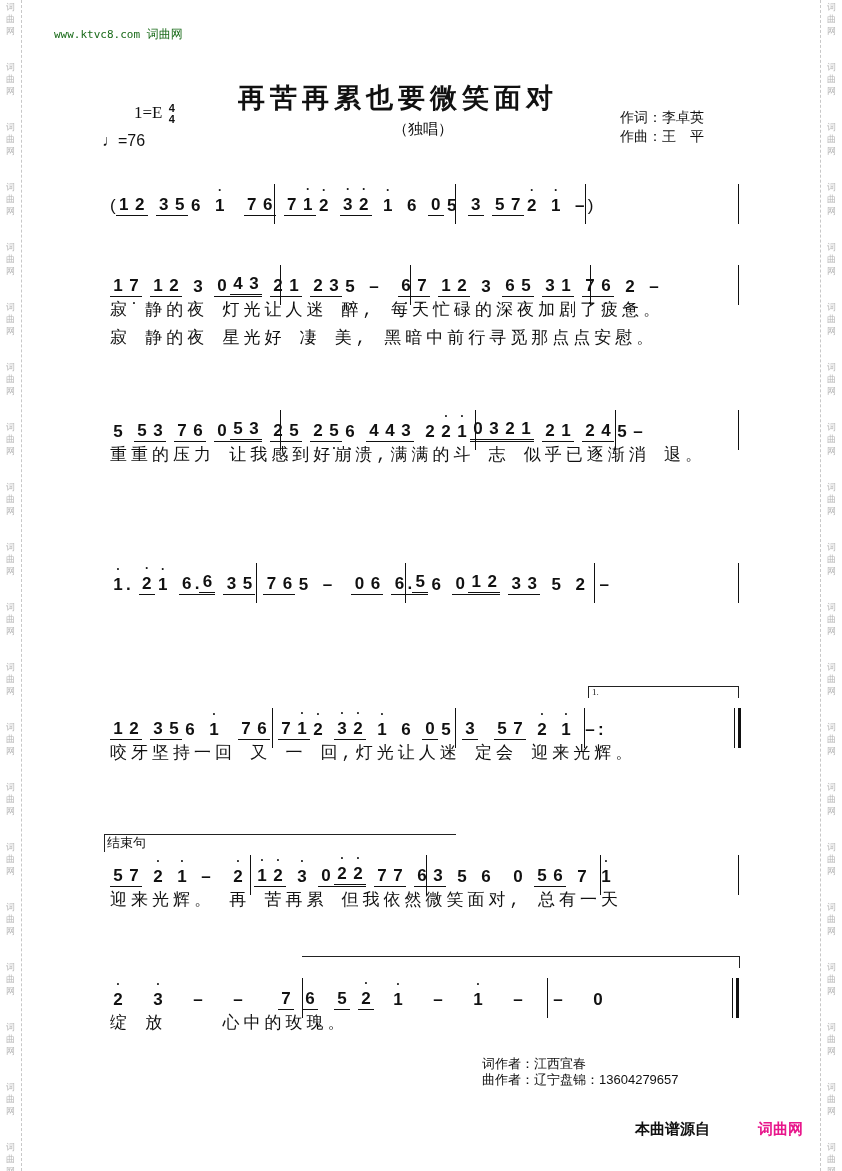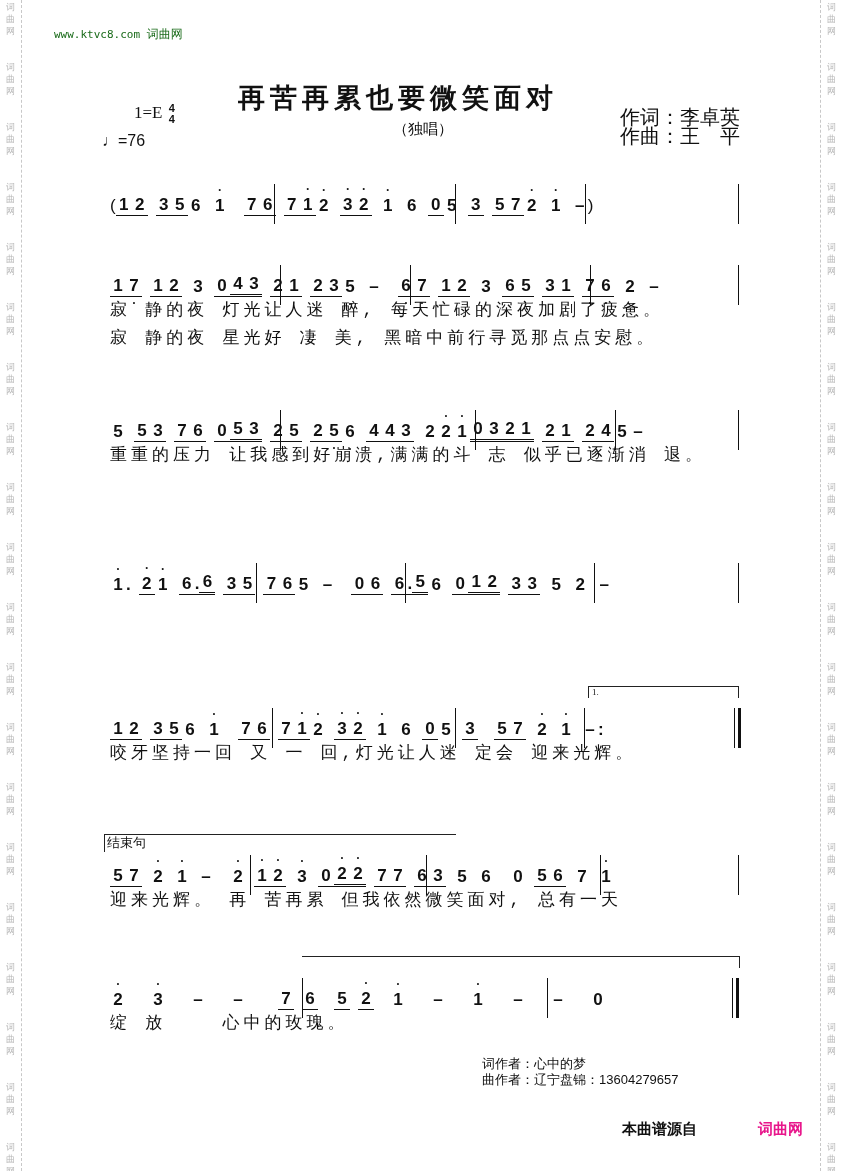--- a/index.html
+++ b/index.html
@@ -15,41 +15,41 @@
   .site-link { position: absolute; left: 54px; top: 26px; font-family: "DejaVu Sans Mono", monospace; font-size: 11px; color: #1a6b1a; }
   .site-link .cn { font-family: "DejaVu Sans", sans-serif; font-size: 12px; }
 
   .key { position: absolute; left: 102px; top: 103px; font-family: "Liberation Serif", serif; font-size: 17px; margin-left: 32px; }
   .frac { display: inline-block; vertical-align: middle; text-align: center; font-family: "Liberation Sans", sans-serif; font-weight: bold; font-size: 11px; line-height: 11px; margin-left: 2px; }
   .frac span { display: block; }
   .tempo { position: absolute; left: 102px; top: 132px; font-family: "Liberation Sans", sans-serif; font-size: 16px; }
 
   .title { position: absolute; left: 238px; top: 80px; font-family: "DejaVu Serif", serif; font-weight: bold; font-size: 27px; letter-spacing: 5px; }
   .subtitle { position: absolute; left: 393px; top: 120px; font-family: "DejaVu Serif", serif; font-size: 15px; }
-  .credits { position: absolute; left: 620px; top: 108px; font-family: "DejaVu Serif", serif; font-size: 20px; line-height: 19px; }
+  .credits { position: absolute; left: 620px; top: 108px; font-family: "DejaVu Serif", serif; font-size: 14px; line-height: 19px; }
 
   .system { position: absolute; left: 110px; width: 630px; }
   .notes-line { position: relative; height: 32px; font-family: "Liberation Sans", sans-serif; font-weight: bold; font-size: 17px; white-space: nowrap; display: flex; align-items: flex-end; }
   .bar { position: absolute; top: 0; width: 1px; height: 40px; background: #111; }
   .lyrics { font-family: Liberation Mono, monospace; font-size: 17px; letter-spacing: 4px; white-space: nowrap; line-height: 28px; }
 
   .n { display: inline-block; position: relative; width: 16px; text-align: center; }
   .u1 { border-bottom: 1.5px solid #111; }
   .u2 { border-bottom: 3.5px double #111; }
   .hi::before { content: "•"; position: absolute; top: -10px; left: 0; right: 0; font-size: 7px; text-align: center; }
   .lo::after { content: "•"; position: absolute; bottom: -10px; left: 0; right: 0; font-size: 7px; text-align: center; }
   .sp { display: inline-block; width: 8px; }
 
   .volta { position: absolute; border-top: 1px solid #222; border-left: 1px solid #222; border-right: 1px solid #222; height: 12px; font-family: "Liberation Serif", serif; font-size: 9px; padding-left: 3px; }
   .coda-box { position: absolute; left: 104px; top: 834px; width: 352px; height: 18px; border-top: 1px solid #222; border-left: 1px solid #222; font-size: 13px; padding-left: 2px; line-height: 16px; }
   .final-box { position: absolute; left: 302px; top: 956px; width: 438px; height: 12px; border-top: 1px solid #222; border-right: 1px solid #222; }
 
   .footer-credits { position: absolute; left: 482px; top: 1056px; font-family: "DejaVu Serif", serif; font-size: 13px; line-height: 16px; }
   .footer-credits .num { font-family: "Liberation Sans", sans-serif; }
-  .source { position: absolute; left: 622px; top: 1120px; font-family: "DejaVu Sans", sans-serif; font-weight: bold; font-size: 15px; }
+  .source { position: absolute; left: 635px; top: 1120px; font-family: "DejaVu Sans", sans-serif; font-weight: bold; font-size: 15px; }
   .source-brand { position: absolute; left: 758px; top: 1120px; font-family: "DejaVu Sans", sans-serif; font-weight: bold; font-size: 15px; color: #e8168b; }
 </style>
 </head>
 <body>
 
 <div class="side-wm left" id="wmL">
     <div class="grp">
       <span>词</span>
       <span>曲</span>
       <span>网</span>
@@ -629,19 +629,19 @@
       <span class="n">0</span>
     <span class="bar" style="left:192px;"></span>
     <span class="bar" style="left:437px;"></span>
     <span class="bar" style="left:622px; width:1px;"></span>
     <span class="bar" style="left:626px; width:3px;"></span>
   </div>
   <div class="lyrics">绽 放　　 心中的玫瑰。</div>
 </div>
 
 <div class="footer-credits">
-  <div>词作者：心中的梦</div>
+  <div>词作者：江西宜春</div>
   <div>
     <span>曲作者：辽宁盘锦：</span><span class="num">13604279657</span>
   </div>
 </div>
 <div class="source">本曲谱源自</div>
 <div class="source-brand">词曲网</div>
 
 </body></html>

